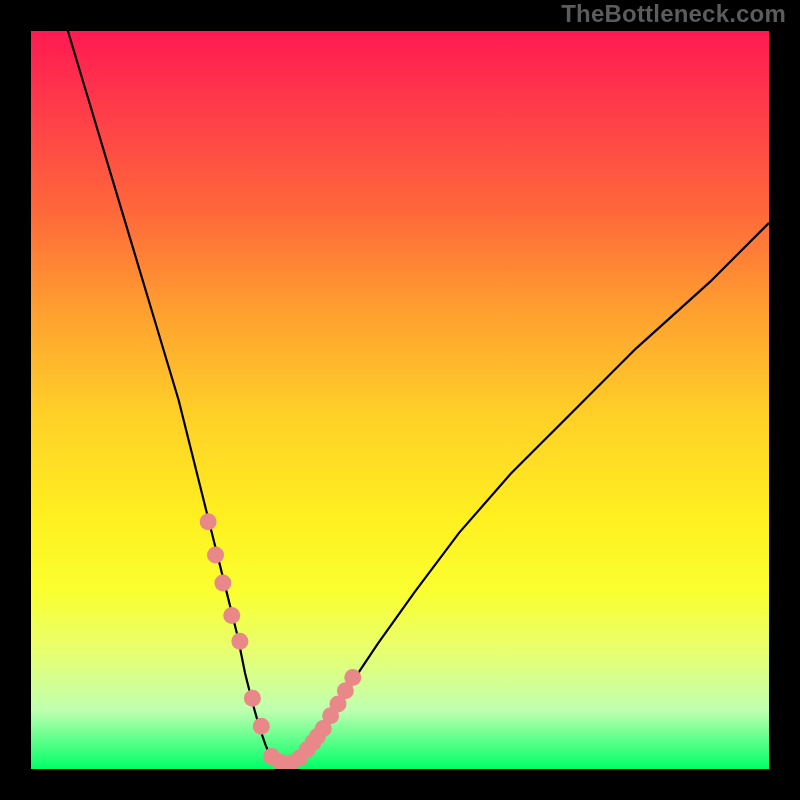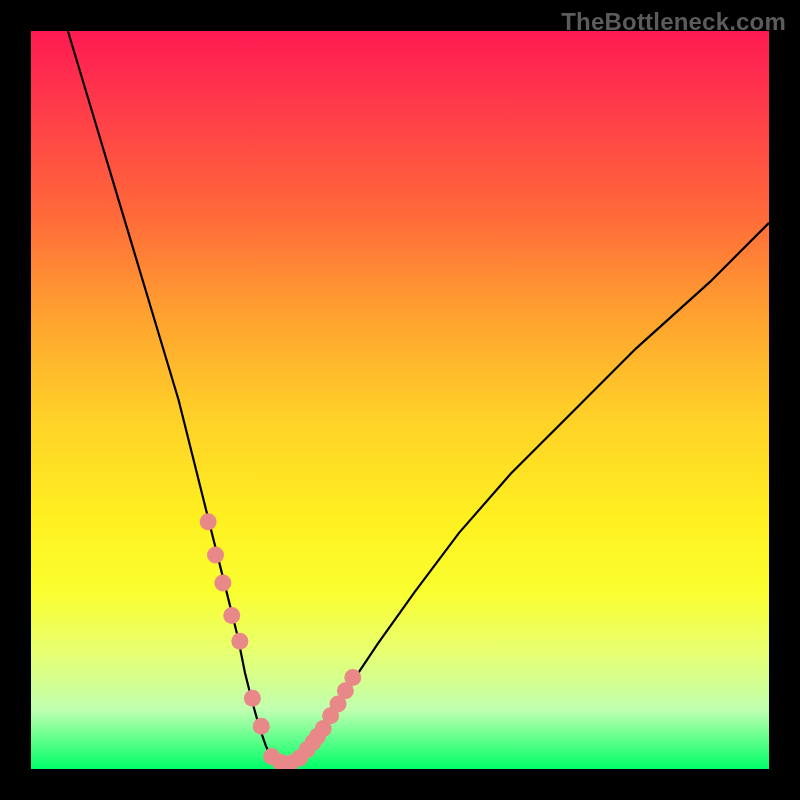--- a/index.html
+++ b/index.html
@@ -23,21 +23,21 @@
       #ffa030 38%,
       #ffd028 52%,
       #fff020 66%,
       #faff30 76%,
       #e8ff70 84%,
       #c0ffb0 92%,
       #00ff66 100%);
   }
   .watermark {
     position: absolute;
-    top: 8px;
+    top: 0;
     right: 14px;
     font-family: Arial, Helvetica, sans-serif;
     font-size: 24px;
     font-weight: 600;
     color: #5c5c5c;
     letter-spacing: 0.2px;
     z-index: 20;
   }
   svg.curves {
     position: absolute;

